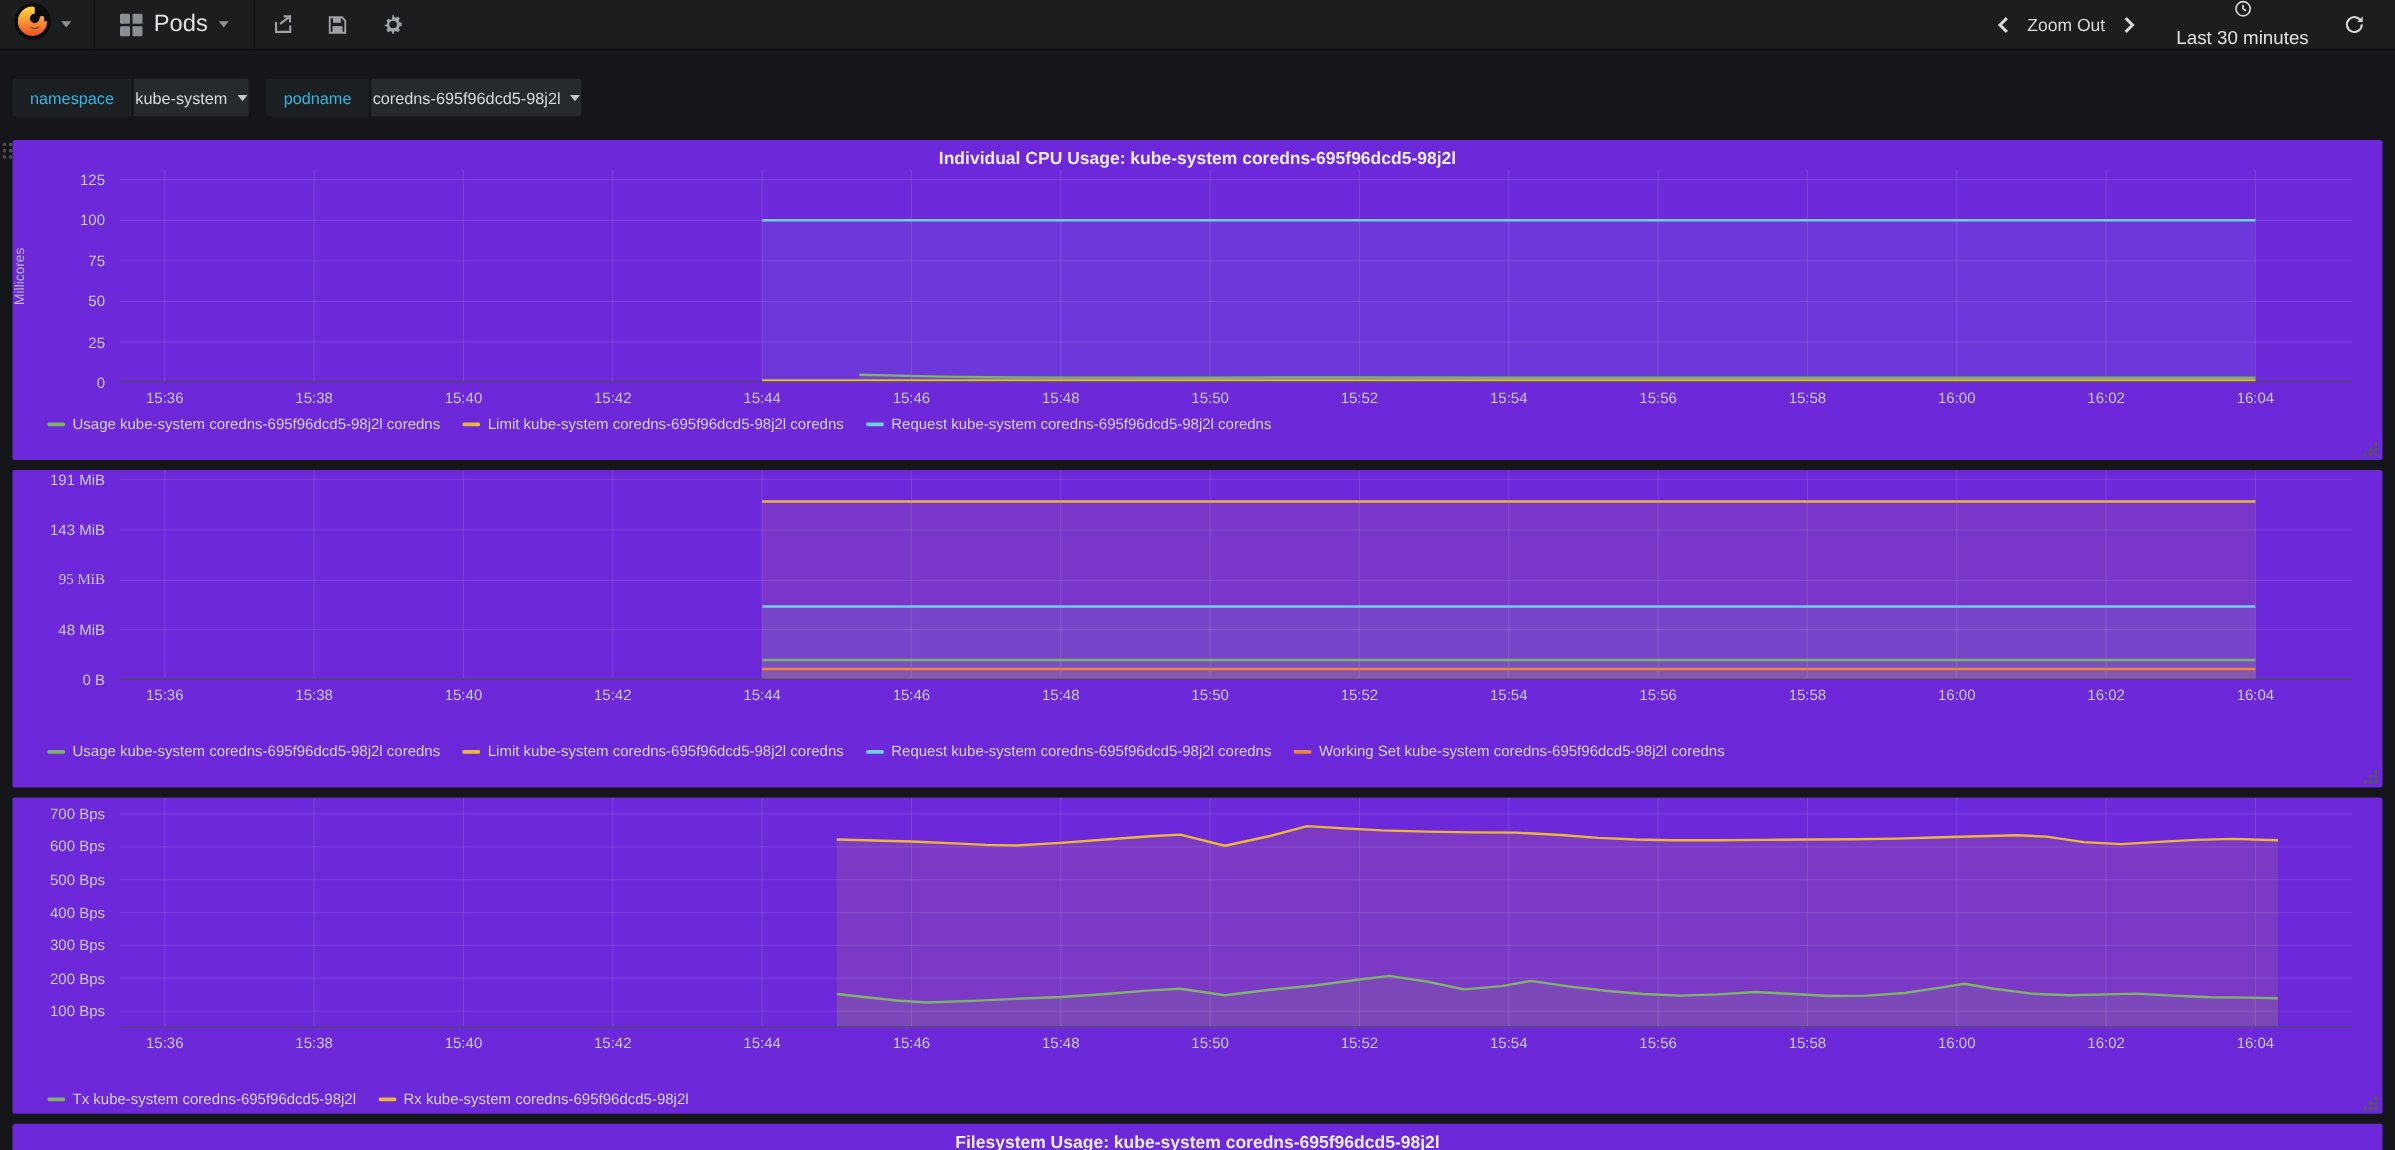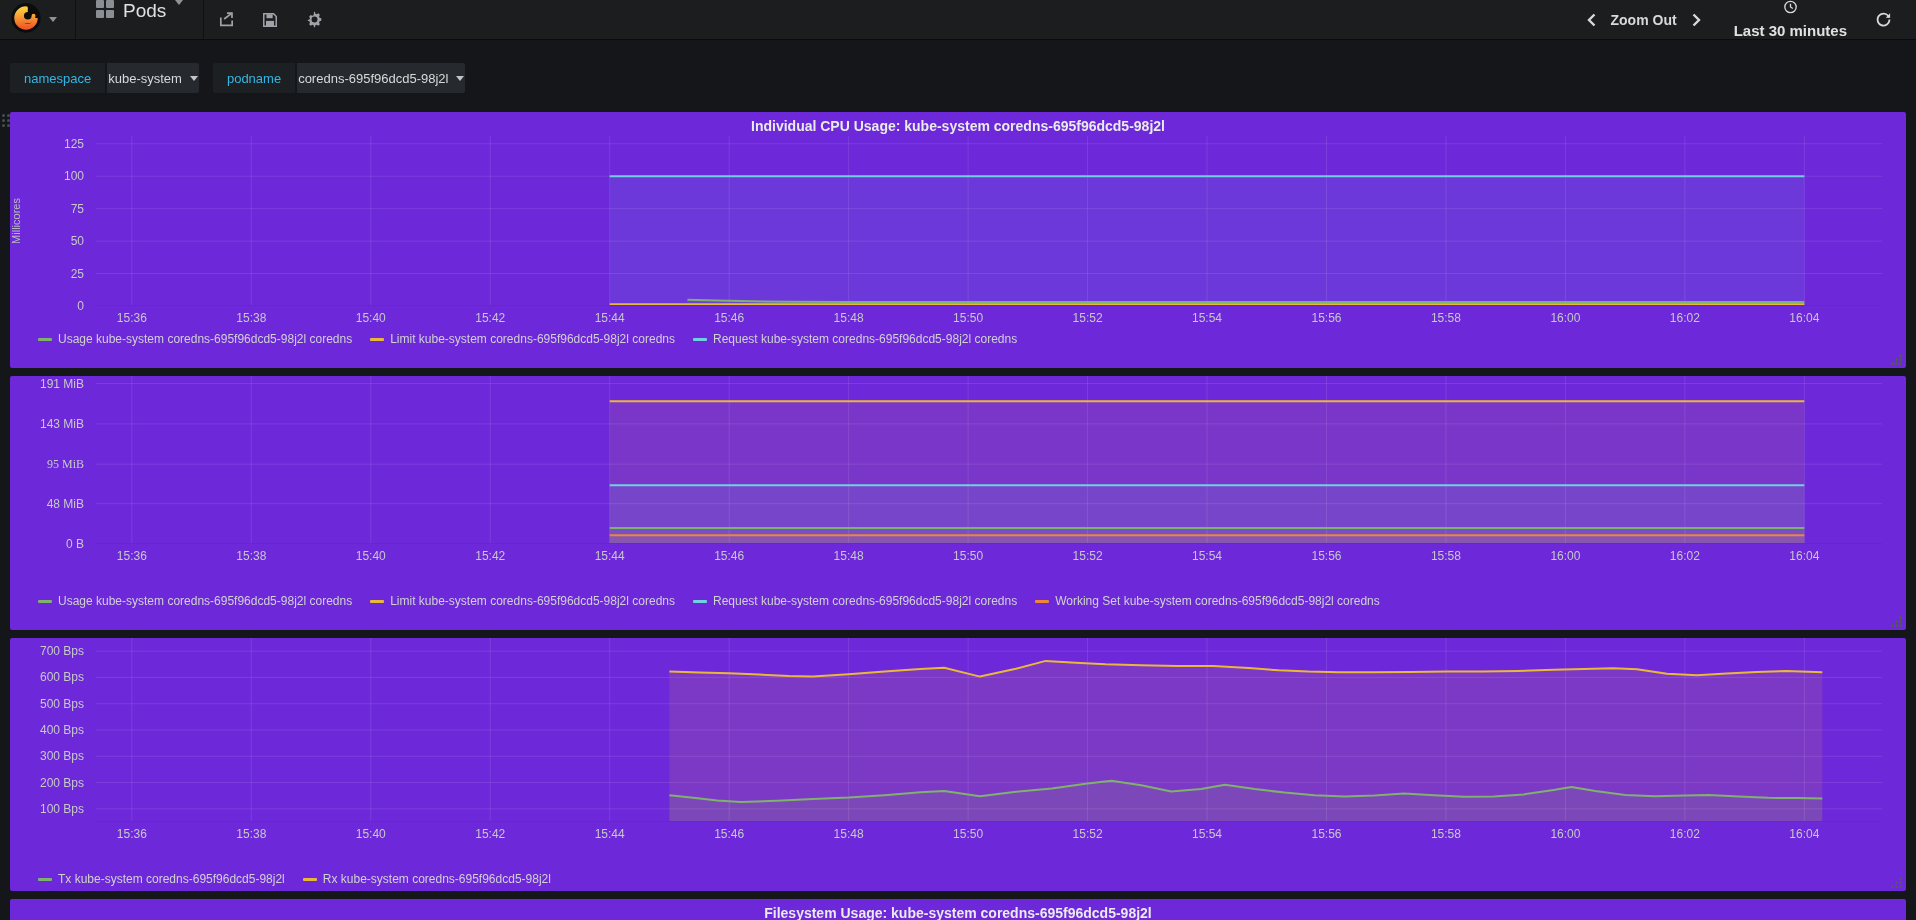--- a/index.html
+++ b/index.html
@@ -7,29 +7,29 @@
     font-family:"Liberation Sans", sans-serif; color:#d8d9da; }
 
   
   .navbar { position:absolute; top:0; left:0; width:1916px; height:40px;
     background:#1b1d1f; border-bottom:1px solid #0b0c0d; display:flex; align-items:center; }
   .nav-left { display:flex; align-items:center; height:100%; }
   .logo-btn { display:flex; align-items:center; gap:7px; padding:0 18px 0 10px; height:100%;
     border-right:1px solid #101112; cursor:pointer; }
   .caret { width:0; height:0; border-left:4px solid transparent; border-right:4px solid transparent;
     border-top:5px solid #8e9297; display:inline-block; }
-  .dash-picker { display:flex; gap:9px; padding:0 20px; height:100%;
+  .dash-picker { display:flex; align-items:center; gap:9px; padding:0 20px; height:100%;
     border-right:1px solid #101112; cursor:pointer; }
   .grid-icon { display:grid; grid-template-columns:8px 8px; grid-template-rows:8px 8px; gap:2px; }
   .grid-icon span { background:#8b8f94; border-radius:1px; }
   .dash-title { font-size:19px; color:#e0e1e2; }
   .nav-iconbtn { width:44px; height:100%; display:flex; align-items:center; justify-content:center;
     cursor:pointer; color:#9fa3a8; }
   .nav-iconbtn svg { display:block; }
-  .nav-right { margin-left:auto; display:flex; height:100%; padding-right:12px;font-weight:bold; }
+  .nav-right { margin-left:auto; display:flex; height:100%; padding-right:12px; }
   .zoom-ctl { display:flex; align-items:center; gap:14px; padding:0 16px; height:100%; }
   .zoom-out-label { font-size:14px; color:#d8d9da; cursor:pointer; }
   .chev { cursor:pointer; display:flex; align-items:center; }
   .time-picker { display:flex; align-items:center; gap:8px; padding:0 16px; height:100%; cursor:pointer;flex-direction:column; }
   .time-label { font-size:15px; color:#e0e1e2; }
   .refresh-btn { padding:0 12px; height:100%; display:flex; align-items:center; cursor:pointer; }
 
   
   .submenu { position:absolute; top:63px; left:10px; display:flex; gap:14px; }
   .var-group { display:flex; }

